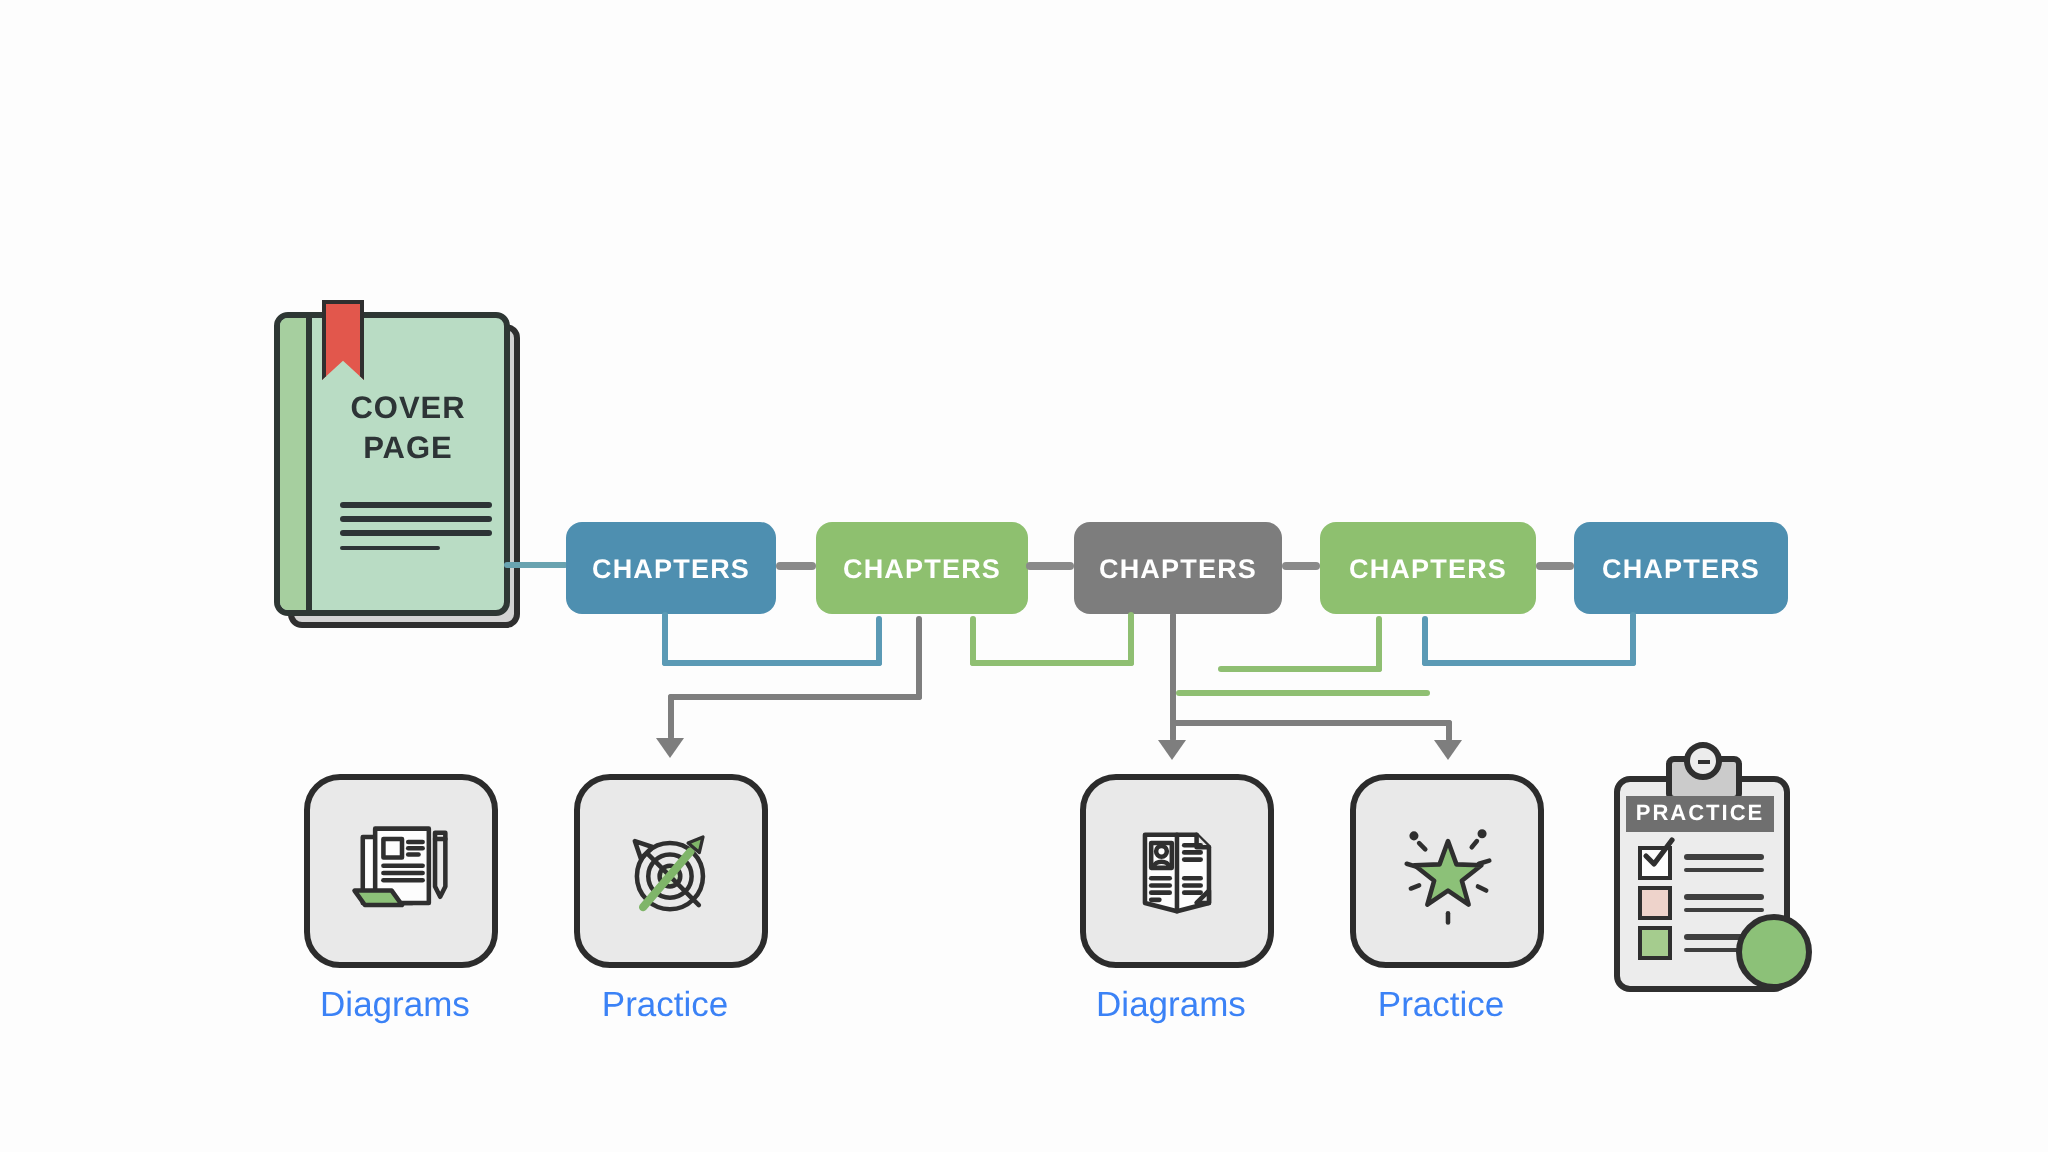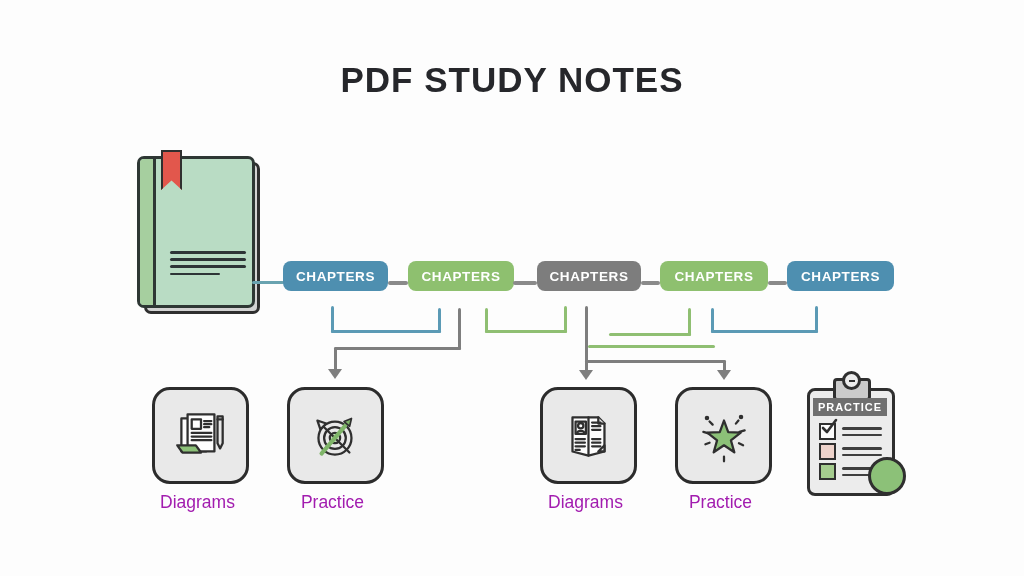--- a/index.html
+++ b/index.html
@@ -21,38 +21,38 @@
             border:2.5px solid #2f2f2f;
             clip-path:polygon(0 0,100% 0,100% 100%,50% 76%,0 100%);}
   .cover-text{position:absolute;left:16px;right:0;top:36px;text-align:center;
               font-size:15.5px;font-weight:bold;color:#2d3436;line-height:1.3;
               letter-spacing:.5px;width:80px;margin:0 auto;}
   .cover-lines{position:absolute;left:30px;top:92px;width:76px;}
   .cover-lines .ln{height:2.6px;background:#2d3436;margin-bottom:4.6px;border-radius:2px;}
   .cover-lines .ln.short{width:50px;}
 
   
-  .chapter{position:absolute;top:261px;height:30px;border-radius:8px;
+  .chapter{position:absolute;top:261px;height:46px;border-radius:8px;
            display:flex;align-items:center;justify-content:center;
            color:#fff;font-weight:bold;font-size:13.5px;letter-spacing:.6px;}
   
   .lineh,.linev{position:absolute;border-radius:2px;}
   .lineh{height:3px;} .linev{width:3px;}
   .c-blue{background:#5b9ab5;} .c-green{background:#8fbf72;}
   .c-gray{background:#7e7e7e;} .c-teal{background:#69a3b0;} .c-link{background:#8a8a8a;}
   .arrow-down{position:absolute;width:0;height:0;
               border-left:7px solid transparent;border-right:7px solid transparent;
               border-top:10px solid #7e7e7e;}
 
   
   .card{position:absolute;top:387px;width:91px;height:91px;background:#e9e9e9;
         border:3px solid #2c2c2c;border-radius:18px;
         display:flex;align-items:center;justify-content:center;}
   .caption{position:absolute;top:492px;width:91px;text-align:center;
-           font-size:17.5px;color:#a21caf;}
+           font-size:17.5px;color:#3b82f6;}
 
   
   .clipboard{position:absolute;left:806px;top:377px;width:95px;height:115px;}
   .cb-board{position:absolute;left:1px;top:11px;width:82px;height:102px;
             background:#ececec;border:3px solid #2f2f2f;border-radius:8px;}
   .cb-clip{position:absolute;left:27px;top:1px;width:32px;height:17px;
            background:#cbcbcb;border:3px solid #2f2f2f;border-radius:4px;}
   .cb-knob{position:absolute;left:36px;top:-6px;width:13px;height:13px;border-radius:50%;
            background:#ececec;border:3px solid #2f2f2f;
            display:flex;align-items:center;justify-content:center;}
@@ -65,26 +65,26 @@
   .cb-lines .l{height:2.6px;background:#3f3f3f;margin:4px 0;border-radius:2px;}
   .cb-check{position:absolute;left:-1px;top:-7px;overflow:visible;}
   .cb-circle{position:absolute;left:62px;top:80px;width:32px;height:32px;border-radius:50%;
              background:#8cc178;border:3px solid #2f2f2f;}
 </style>
 </head>
 <body>
 
 <div id="stage">
 
-  <div class="title">PDF STUDY NOTES</div>
 
   <div class="book-back"></div>
   <div class="book-cover">
     <div class="book-spine"></div>
     <div class="bookmark"></div>
+    <div class="cover-text">COVER PAGE</div>
     <div class="cover-lines">
       <div class="ln"></div>
         <div class="ln"></div>
         <div class="ln"></div>
         <div class="ln short"></div>
     </div>
   </div>
 
   <div class="lineh c-teal" style="left:252px;top:281px;width:32px;"></div>
 

